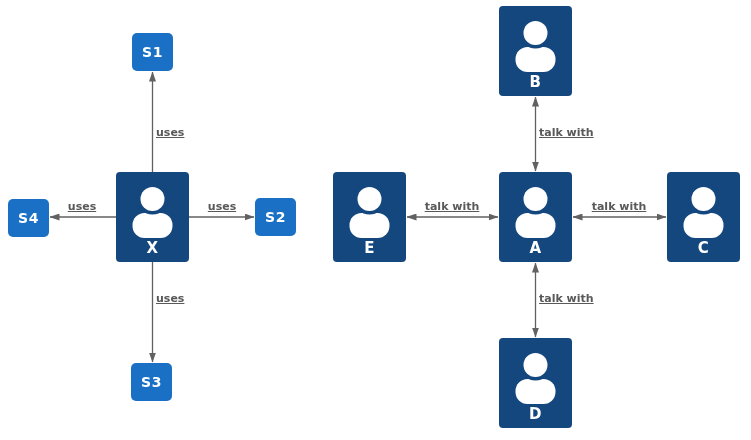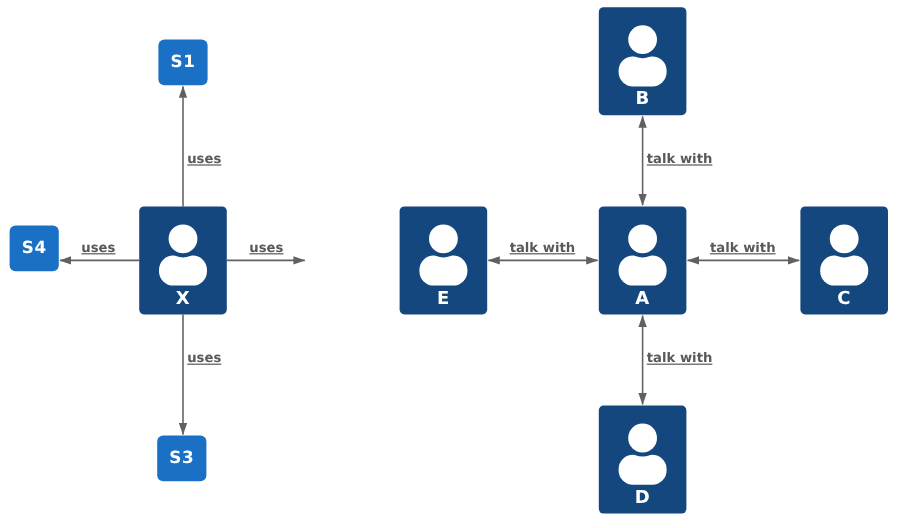--- a/index.html
+++ b/index.html
@@ -71,21 +71,21 @@
     color: var(--label-color);
     white-space: nowrap;
     line-height: 13px;
     text-decoration: underline;
   }
   .center-h { transform: translateX(-50%); }
   
   .pos-s1 { left: 132px; top: 33px; }
   .pos-s2 { left: 255px; top: 198px; }
   .pos-s3 { left: 131px; top: 363px; text-align: center; }
-  .pos-s4 { left: 8px;   top: 188px; }
+  .pos-s4 { left: 8px;   top: 199px; }
   .pos-x  { left: 116px; top: 172px; }
   .pos-b  { left: 499px; top: 6px; }
   .pos-e  { left: 333px; top: 172px; }
   .pos-a  { left: 499px; top: 172px; }
   .pos-c  { left: 667px; top: 172px; }
   .pos-d  { left: 499px; top: 338px; }
   
   .lbl-x-s1 { left: 156px; top: 126px; }
   .lbl-x-s2 { left: 222px; top: 200px; }
   .lbl-x-s3 { left: 156px; top: 292px; }
@@ -111,20 +111,23 @@
     <path class="edge" d="M152.5,262 L152.5,362" marker-end="url(#arrow)"></path>
     <path class="edge" d="M116,217 L50,217" marker-end="url(#arrow)"></path>
     <path class="edge" d="M535.5,171 L535.5,97" marker-start="url(#arrow)" marker-end="url(#arrow)"></path>
     <path class="edge" d="M573,217 L666,217" marker-start="url(#arrow)" marker-end="url(#arrow)"></path>
     <path class="edge" d="M535.5,263 L535.5,337" marker-start="url(#arrow)" marker-end="url(#arrow)"></path>
     <path class="edge" d="M407,217 L498,217" marker-start="url(#arrow)" marker-end="url(#arrow)"></path>
   </svg>
 
   <div class="node service pos-s1">
     <span class="nlabel">S1</span>
+  </div>
+  <div class="node service pos-s2">
+    <span class="nlabel">S2</span>
   </div>
   <div class="node service pos-s3">
     <span class="nlabel">S3</span>
   </div>
   <div class="node service pos-s4">
     <span class="nlabel">S4</span>
   </div>
 
   <div class="node person pos-x">
     <svg class="picon" viewBox="0 0 73 62" xmlns="http://www.w3.org/2000/svg">

